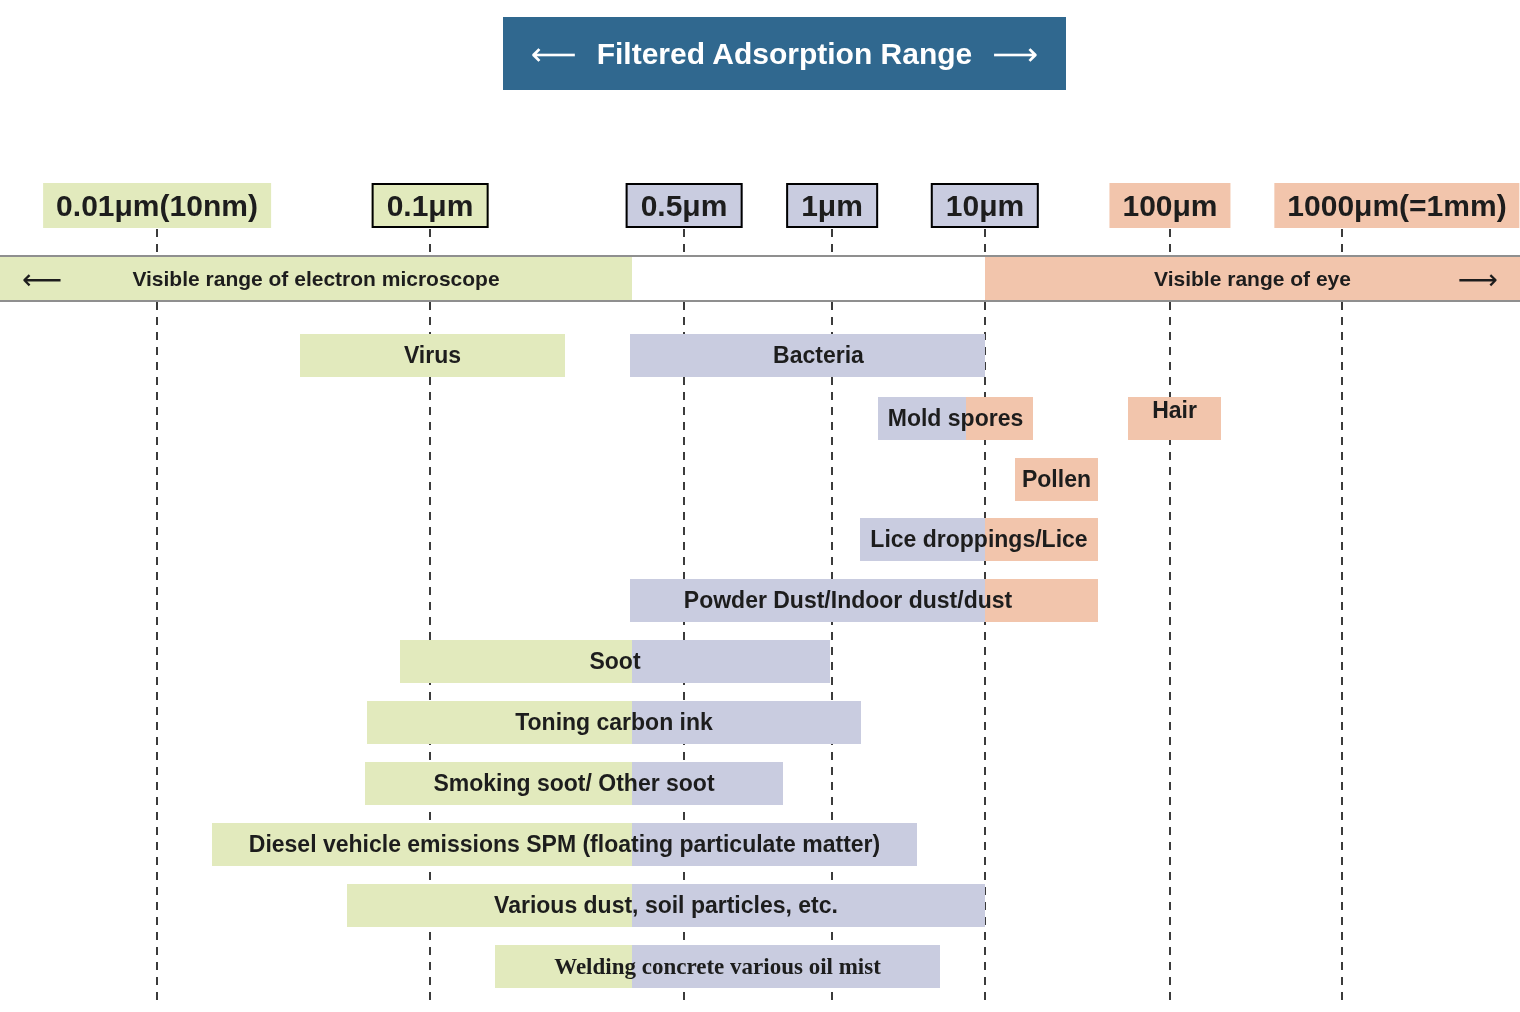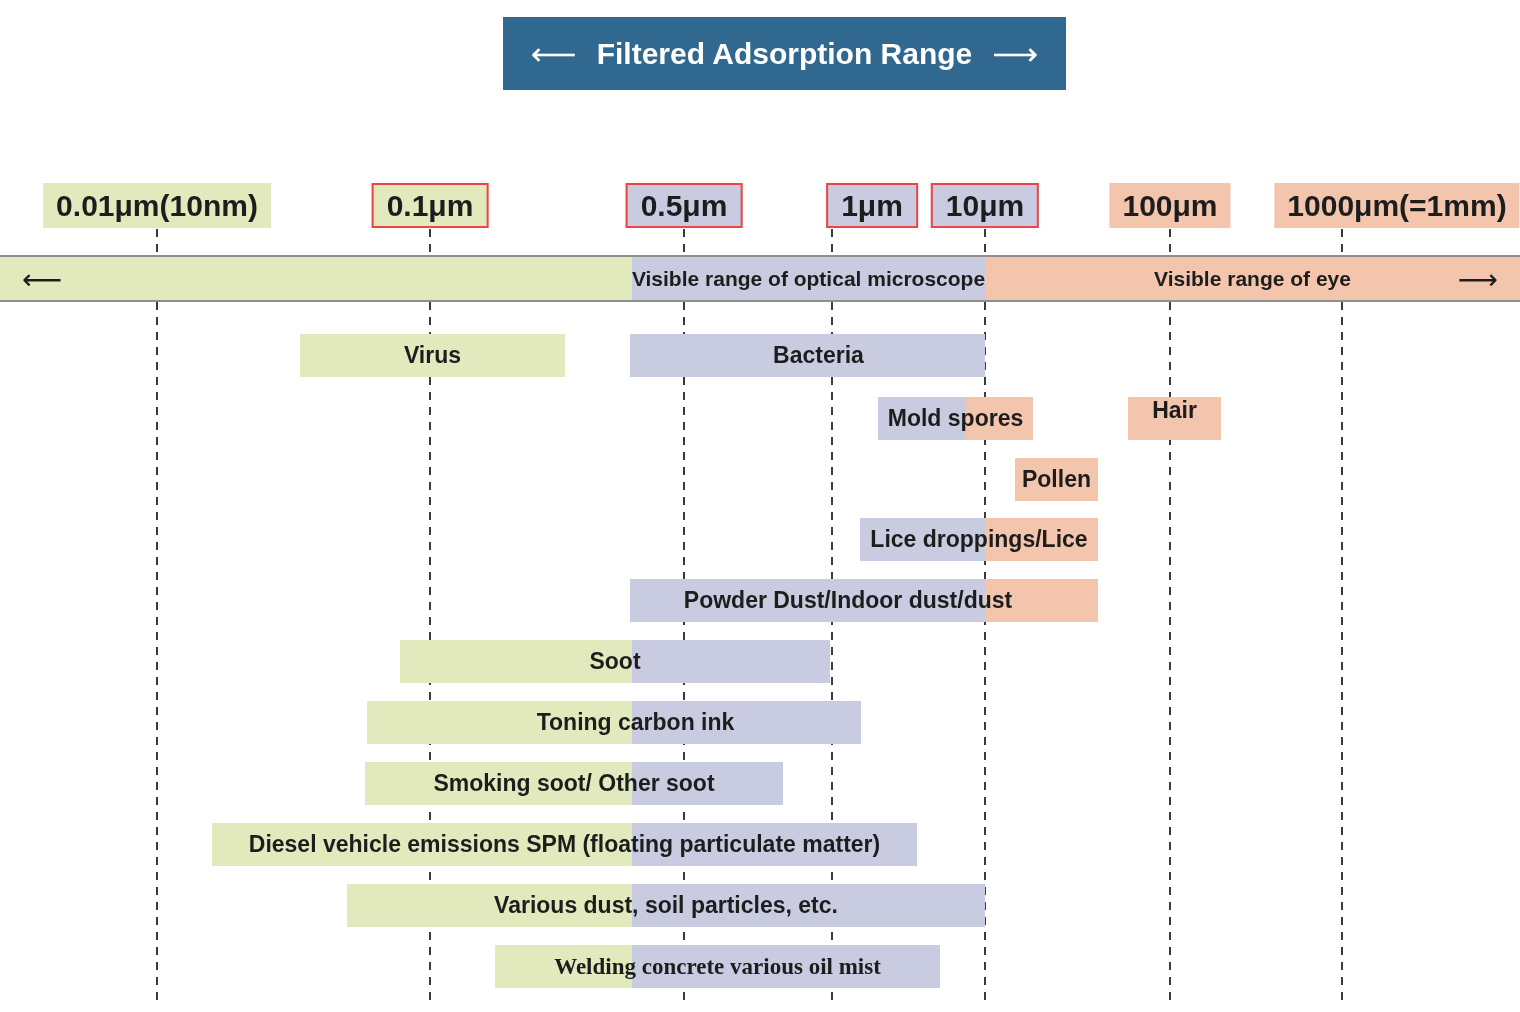--- a/index.html
+++ b/index.html
@@ -20,21 +20,21 @@
   }
   .title-box .arrow{font-size:32px;font-weight:400;line-height:1;}
   
   .scale-label{
     position:absolute;top:183px;height:45px;
     transform:translateX(-50%);
     display:flex;align-items:center;justify-content:center;
     padding:0 13px;box-sizing:border-box;
     font-size:30px;font-weight:700;white-space:nowrap;
   }
-  .scale-label.bordered{border:2px solid #ef4444;}
+  .scale-label.bordered{border:2px solid #000000;}
   
   .gridline{
     position:absolute;width:2px;margin-left:-1px;
     background:repeating-linear-gradient(to bottom,#3b3b3b 0 8px,transparent 8px 15px);
   }
   .gridline.stub{top:229px;height:27px;}
   .gridline.main{top:302px;height:703px;}
   
   .band{
     position:absolute;left:0;top:255px;width:1520px;height:43px;
@@ -81,31 +81,29 @@
       <div class="gridline main" style="left: 985px;"></div>
       <div class="gridline stub" style="left: 1170px;"></div>
       <div class="gridline main" style="left: 1170px;"></div>
       <div class="gridline stub" style="left: 1342px;"></div>
       <div class="gridline main" style="left: 1342px;"></div>
     </div>
   <div id="scale-labels">
       <div class="scale-label" style="left: 157px; background: rgb(226, 234, 189);">0.01μm(10nm)</div>
       <div class="scale-label bordered" style="left: 430px; background: rgb(226, 234, 189);">0.1μm</div>
       <div class="scale-label bordered" style="left: 684px; background: rgb(201, 204, 224);">0.5μm</div>
-      <div class="scale-label bordered" style="left: 832px; background: rgb(201, 204, 224); margin-left: 40px;">1μm</div>
+      <div class="scale-label bordered" style="left: 832px; background: rgb(201, 204, 224);">1μm</div>
       <div class="scale-label bordered" style="left: 985px; background: rgb(201, 204, 224);">10μm</div>
       <div class="scale-label" style="left: 1170px; background: rgb(242, 197, 172);">100μm</div>
       <div class="scale-label" style="left: 1397px; background: rgb(242, 197, 172);">1000μm(=1mm)</div>
     </div>
   <div class="band" id="band" style="border-top-color: rgb(143, 143, 143); border-bottom-color: rgb(143, 143, 143);">
       <div class="band-segment" style="left: 0px; width: 632px; background: rgb(226, 234, 189);">
+        <span>Visible range of electron microscope</span>
         <span class="band-arrow left">⟵</span>
-      </div>
-      <div class="band-segment" style="left: 632px; width: 353px; background: rgb(201, 204, 224);">
-        <span>Visible range of optical microscope</span>
       </div>
       <div class="band-segment" style="left: 985px; width: 535px; background: rgb(242, 197, 172);">
         <span>Visible range of eye</span>
         <span class="band-arrow right">⟶</span>
       </div>
     </div>
   <div id="bars">
       <div class="bar" style="left: 300px; top: 334px; width: 265px; height: 43px;">
         <div class="bar-seg" style="left: 0px; width: 265px; background: rgb(226, 234, 189);"></div>
         <div class="bar-label">Virus</div>
@@ -135,21 +133,21 @@
       <div class="bar" style="left: 630px; top: 579px; width: 436px; height: 43px;">
         <div class="bar-seg" style="left: 0px; width: 355px; background: rgb(201, 204, 224);"></div>
         <div class="bar-seg" style="left: 355px; width: 113px; background: rgb(242, 197, 172);"></div>
         <div class="bar-label">Powder Dust/Indoor dust/dust</div>
       </div>
       <div class="bar" style="left: 400px; top: 640px; width: 430px; height: 43px;">
         <div class="bar-seg" style="left: 0px; width: 232px; background: rgb(226, 234, 189);"></div>
         <div class="bar-seg" style="left: 232px; width: 198px; background: rgb(201, 204, 224);"></div>
         <div class="bar-label">Soot</div>
       </div>
-      <div class="bar" style="left: 367px; top: 701px; width: 494px; height: 43px; padding-left: 43px;">
+      <div class="bar" style="left: 367px; top: 701px; width: 494px; height: 43px;">
         <div class="bar-seg" style="left: 0px; width: 265px; background: rgb(226, 234, 189);"></div>
         <div class="bar-seg" style="left: 265px; width: 229px; background: rgb(201, 204, 224);"></div>
         <div class="bar-label">Toning carbon ink</div>
       </div>
       <div class="bar" style="left: 365px; top: 762px; width: 418px; height: 43px;">
         <div class="bar-seg" style="left: 0px; width: 267px; background: rgb(226, 234, 189);"></div>
         <div class="bar-seg" style="left: 267px; width: 151px; background: rgb(201, 204, 224);"></div>
         <div class="bar-label">Smoking soot/ Other soot</div>
       </div>
       <div class="bar" style="left: 212px; top: 823px; width: 705px; height: 43px;">

